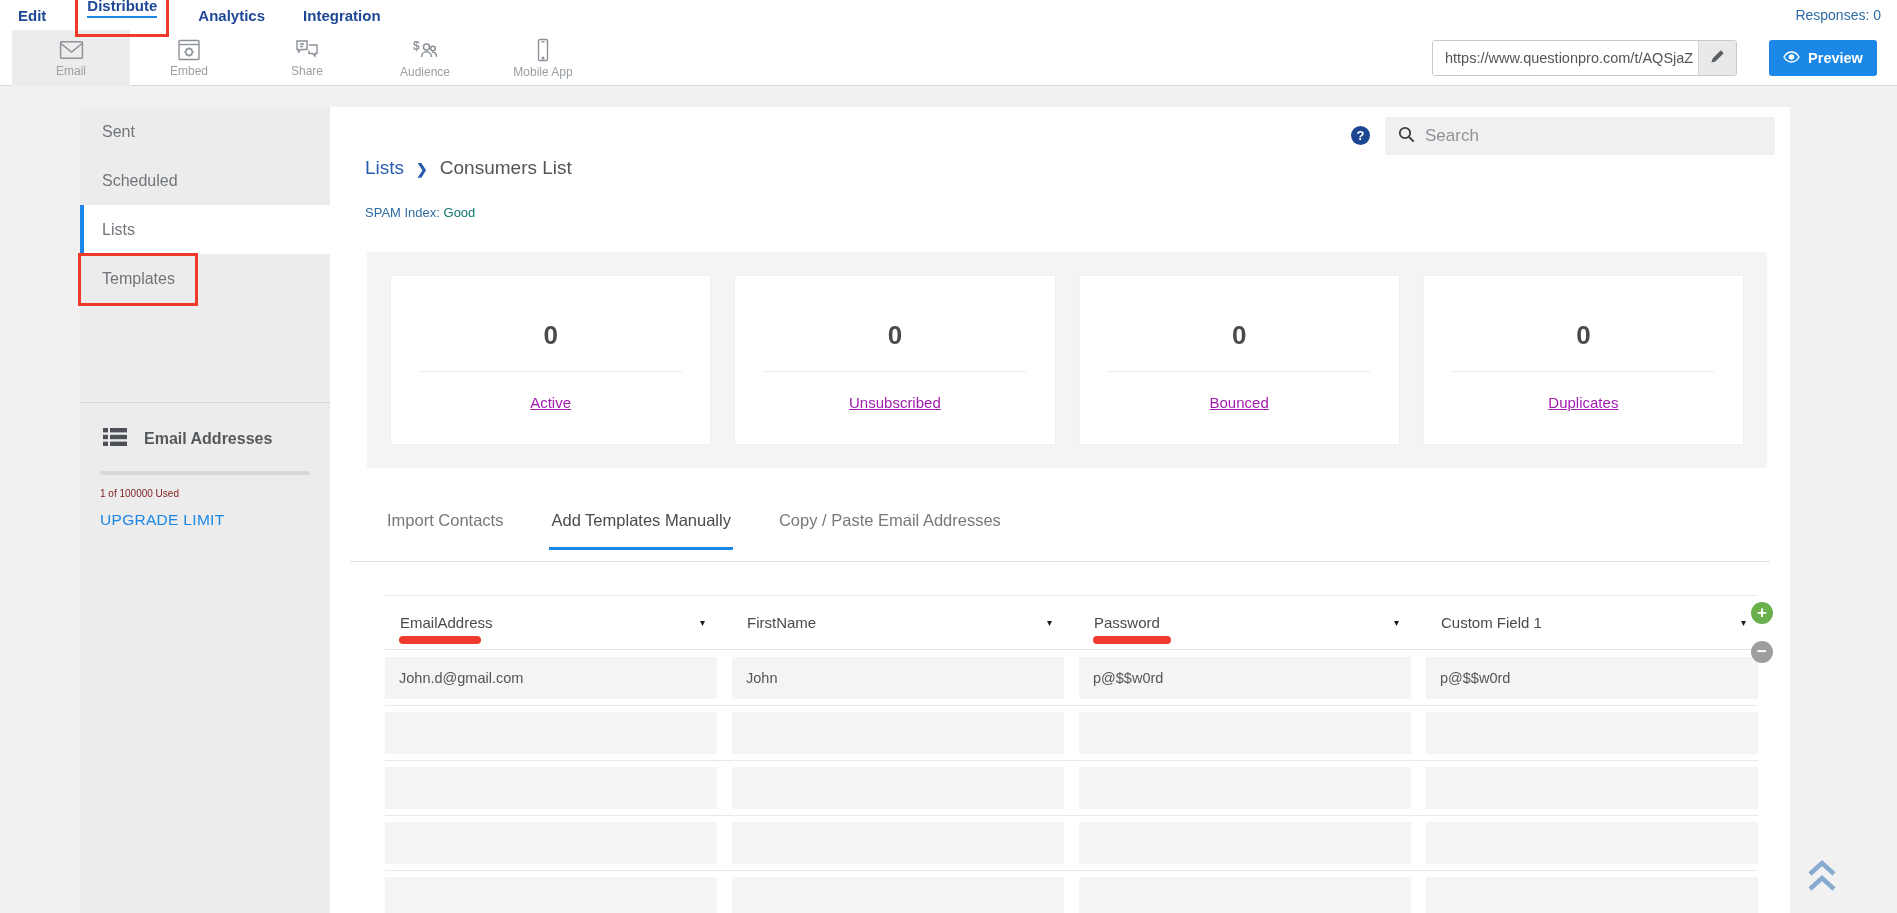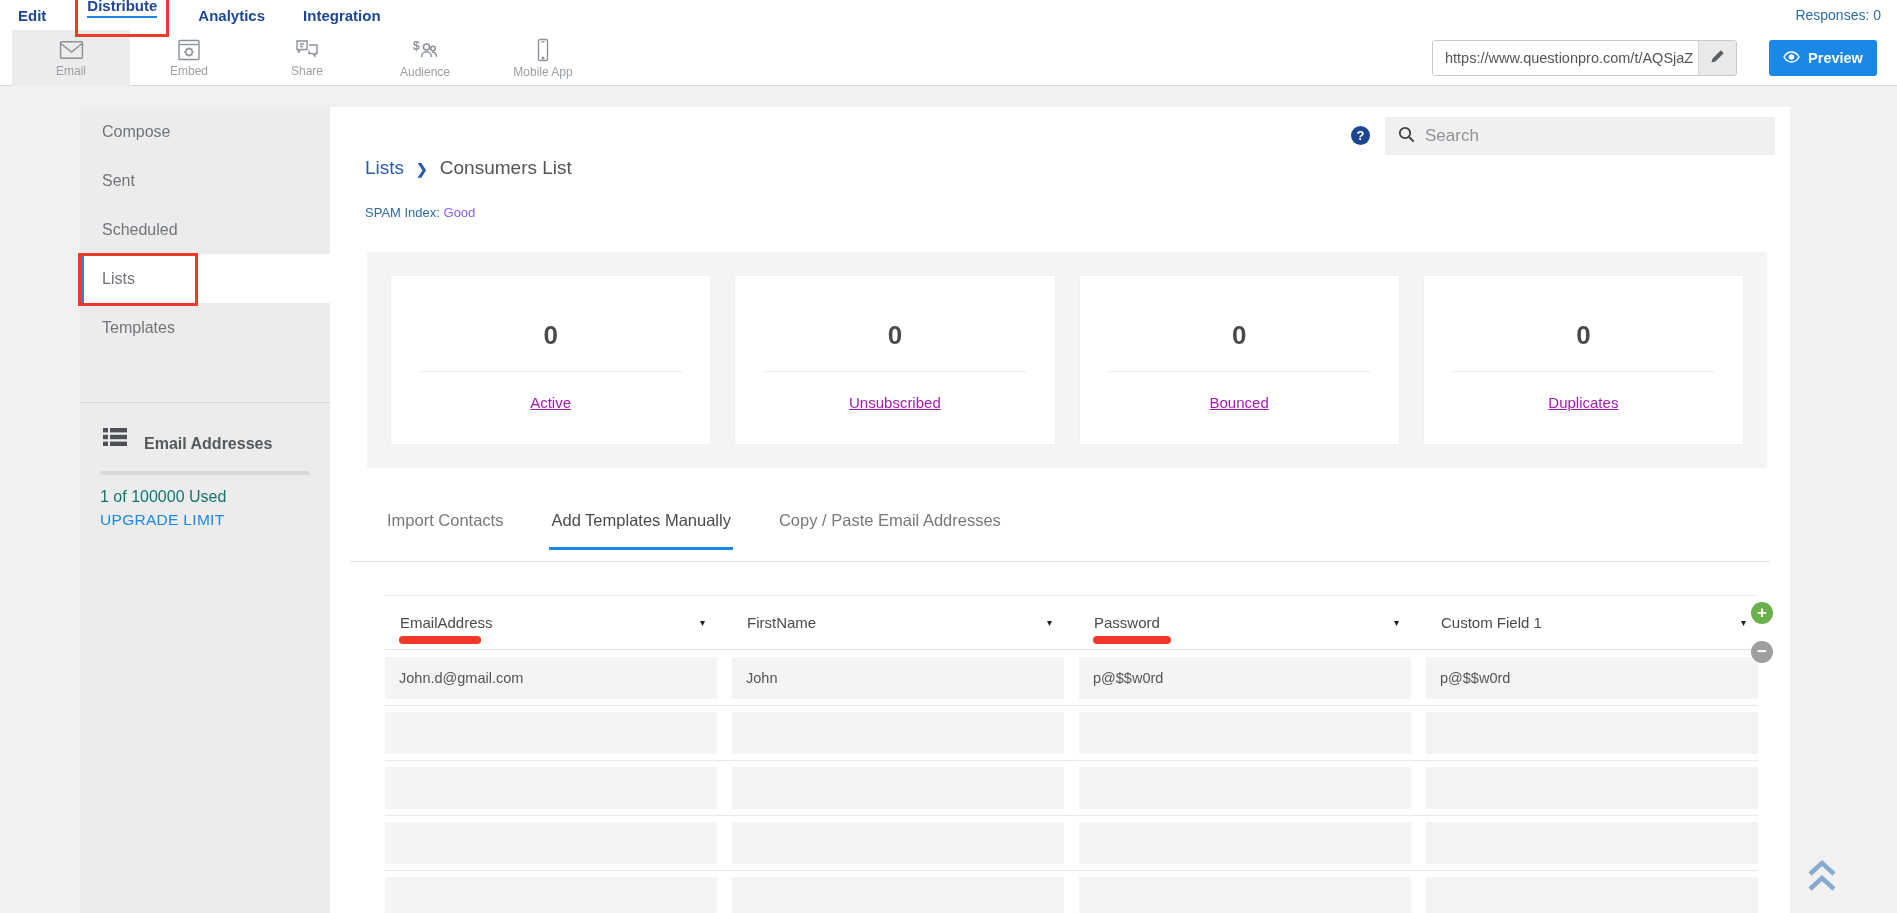--- a/index.html
+++ b/index.html
@@ -25,40 +25,40 @@
   .url-input { flex:1; border:none; outline:none; font-family:inherit; font-size:14.5px; color:#555; padding:0 4px 0 12px; background:#fff; white-space:nowrap; overflow:hidden; }
   .edit-addon { width:38px; background:#e9e9e9; border:none; border-left:1px solid #d6d6d6; cursor:pointer; display:flex; align-items:center; justify-content:center; }
   .preview-btn { position:absolute; right:20px; top:10px; width:108px; height:36px; background:#1b87e6; border:none; border-radius:3px; color:#fff; font-family:inherit; font-size:14.5px; font-weight:700; display:flex; align-items:center; justify-content:center; gap:8px; cursor:pointer; }
 
   
   .sidebar { position:absolute; left:80px; top:107px; width:250px; height:806px; background:#ececec; }
   .side-item { height:49px; display:flex; align-items:center; padding-left:22px; font-size:16px; color:#70757a; cursor:pointer; }
   .side-item.active { background:#fff; border-left:4px solid #1b87e6; padding-left:18px; }
   .lists-annotation { position:absolute; left:-2px; top:146px; width:120px; height:53px; border:3px solid #ee392b; pointer-events:none; }
   .side-divider { position:absolute; left:0; top:295px; width:250px; border-top:1px solid #d6d6d6; }
-  .email-header { position:absolute; left:22px; top:318px; display:flex; align-items:flex-end; gap:16px; }
+  .email-header { position:absolute; left:22px; top:318px; display:flex; align-items:center; gap:16px; }
   .email-header-title { font-size:16px; font-weight:700; color:#55595c; }
   .usage-bar { position:absolute; left:20px; top:364px; width:210px; height:4px; background:#d9d9d9; border-radius:2px; }
-  .usage-text { position:absolute; left:20px; top:381px; font-size:16px; color:#0f766e; }
+  .usage-text { position:absolute; left:20px; top:381px; font-size:10px; color:#7f1d1d; }
   .upgrade-link { position:absolute; left:20px; top:404px; font-size:15.5px; color:#1b87e6; text-decoration:none; letter-spacing:.3px; cursor:pointer; }
 
   
   .panel { position:absolute; left:330px; top:107px; width:1460px; height:806px; background:#fff; overflow:hidden; }
   .help-btn { position:absolute; left:1021px; top:19px; width:19px; height:19px; border-radius:50%; background:#1d4690; color:#fff; font-size:13px; font-weight:700; text-align:center; line-height:19px; cursor:pointer; }
   .search-box { position:absolute; left:1055px; top:10px; width:390px; height:38px; background:#f0f0f0; display:flex; align-items:center; gap:10px; padding-left:13px; }
   .search-input { flex:1; border:none; outline:none; background:transparent; font-family:inherit; font-size:17px; color:#555; }
   .search-input::placeholder { color:#8d9399; }
 
   .breadcrumb { position:absolute; left:35px; top:50px; display:flex; align-items:center; gap:12px; font-size:19px; }
   .crumb-parent { color:#2a5db0; text-decoration:none; cursor:pointer; }
   .crumb-sep { color:#2a5db0; font-size:14px; font-weight:700; padding-top:2px; }
   .crumb-current { color:#545454; }
   .spam-line { position:absolute; left:35px; top:98px; font-size:13px; }
   .spam-label { color:#2e6da4; }
-  .spam-value { color:#8b5cf6; }
+  .spam-value { color:#0f766e; }
 
   .stats-panel { position:absolute; left:37px; top:145px; width:1400px; height:216px; background:#f5f4f5; padding:23px; display:grid; grid-template-columns:repeat(4,1fr); gap:23px; }
   .stat-card { background:#fff; border:1px solid #f0f0f0; height:170px; text-align:center; }
   .stat-value { margin-top:44px; font-size:26px; font-weight:700; color:#4a4a4a; }
   .stat-divider { width:82%; margin:20px auto 0; border-top:1px solid #ececec; }
   .stat-label { margin-top:22px; font-size:15px; color:#a21caf;text-decoration:underline; }
 
   .tabs { position:absolute; left:55px; top:402px; display:flex; gap:44px; }
   .tab { font-size:16.5px; color:#75797d; padding:2px 2px 17px; cursor:pointer; }
   .tab.active { color:#4a4a4a; border-bottom:3px solid #1b87e6; }
@@ -168,21 +168,20 @@
         <svg width="17" height="12" viewBox="0 0 17 12" fill="none" stroke="#fff" stroke-width="1.4">
             <path d="M1 6s2.7-5 7.5-5S16 6 16 6s-2.7 5-7.5 5S1 6 1 6z"></path>
             <circle cx="8.5" cy="6" r="2.1" fill="#fff"></circle>
           </svg>
       </span>
       <span>Preview</span>
     </button>
   </div>
 
   <aside class="sidebar">
-    <div class="side-item">Compose</div>
     <div class="side-item">Sent</div>
     <div class="side-item">Scheduled</div>
     <div class="side-item active">Lists</div>
     <div class="side-item">Templates</div>
     <div class="lists-annotation"></div>
 
     <div class="side-divider"></div>
     <div class="email-header">
       <span>
         <svg width="26" height="24" viewBox="0 0 26 24" fill="#4d5156">

